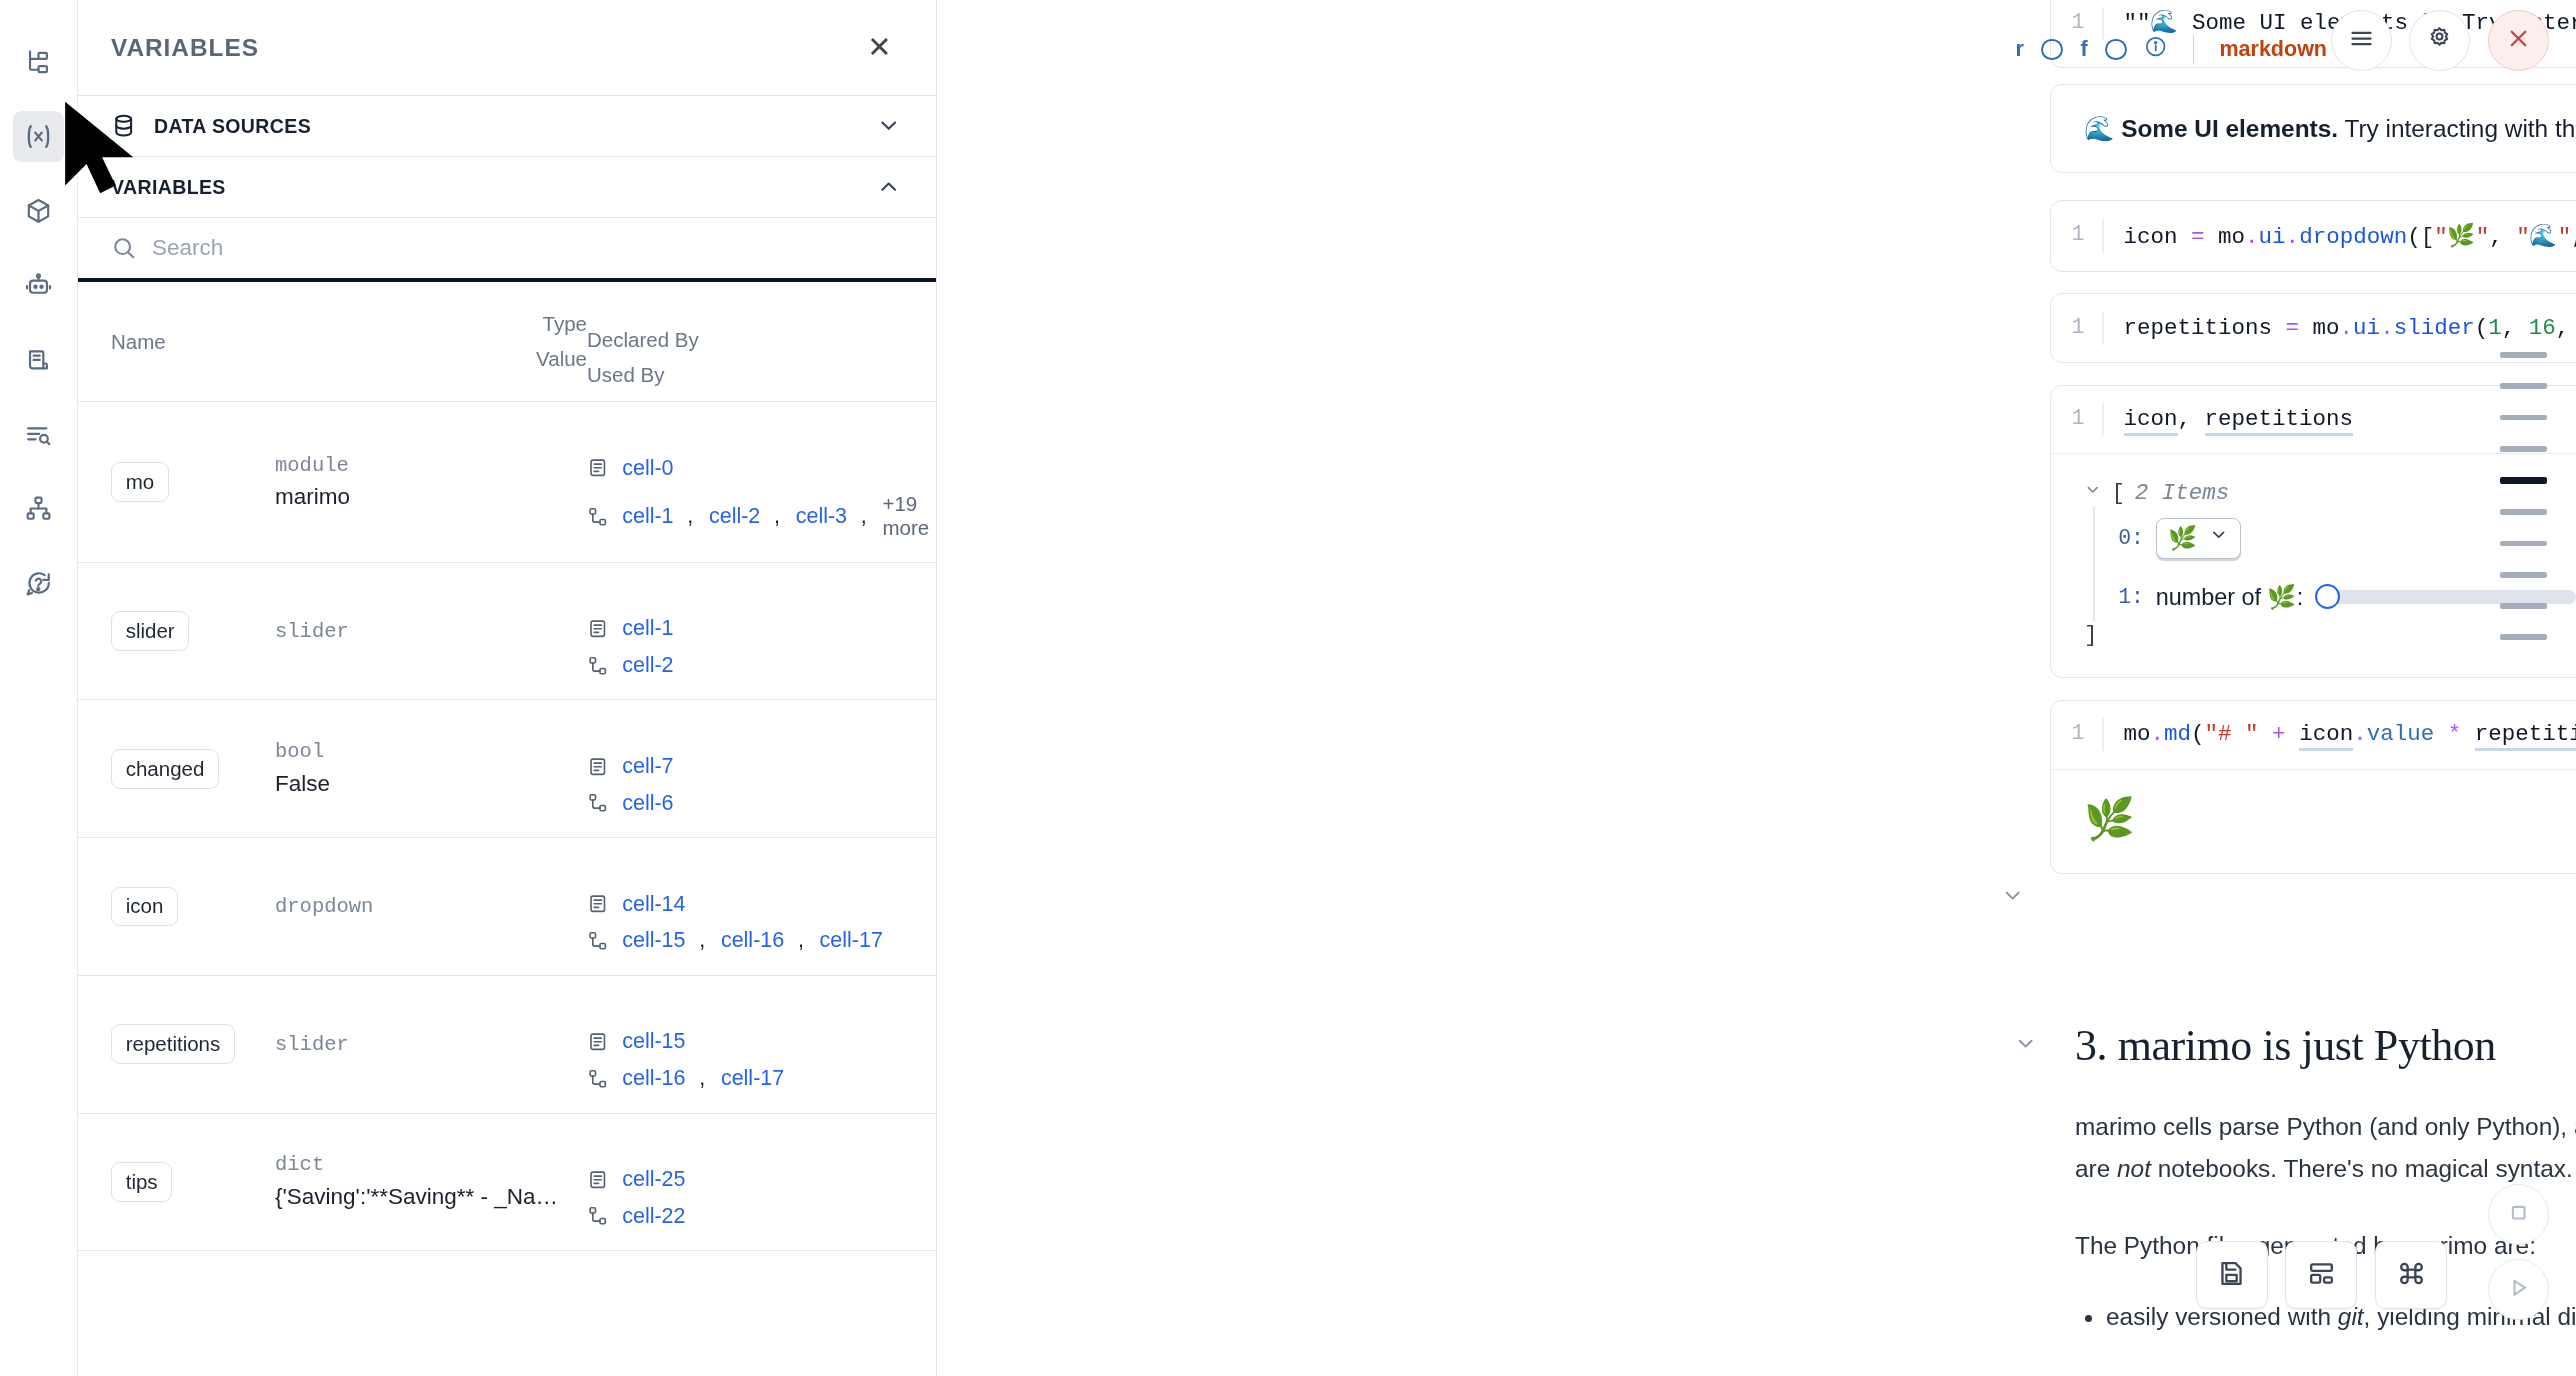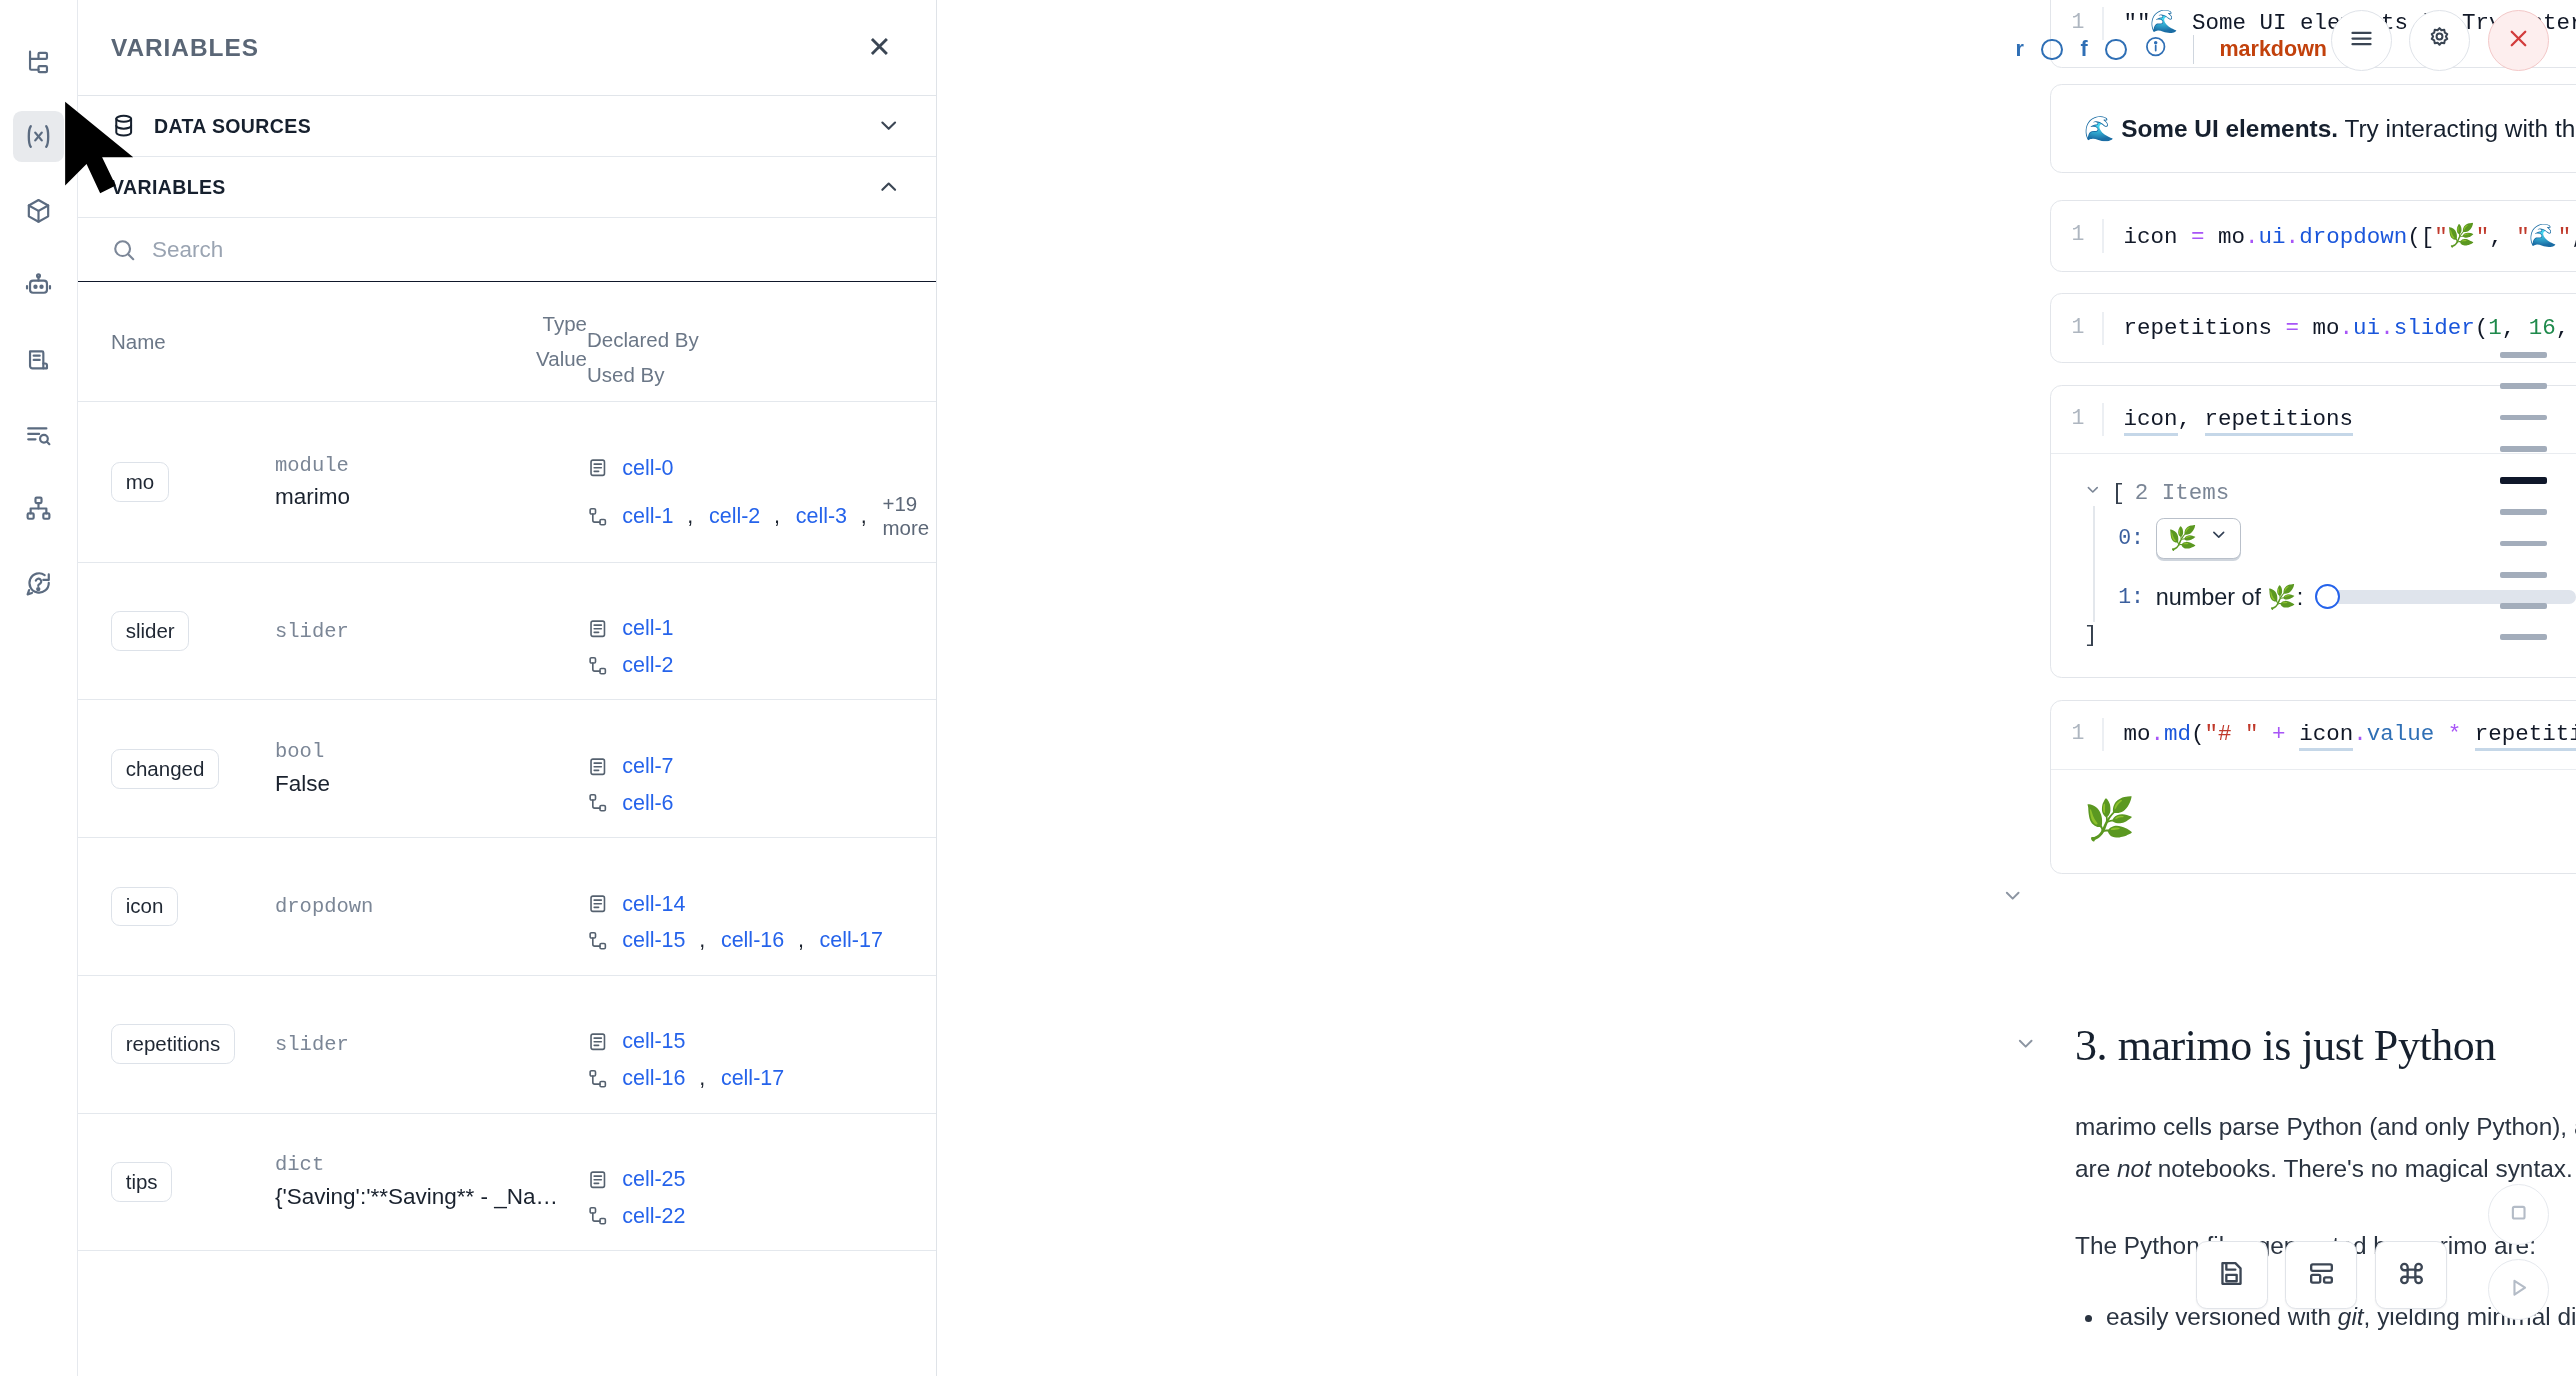--- a/index.html
+++ b/index.html
@@ -63,21 +63,21 @@
   .section-label {
     font-size: 19.5px; font-weight: 700; letter-spacing: 0.02em; color:#16202e;
     flex: 1;
   }
   .chev { color:#3b4654; display:flex; }
 
   .search-row {
     height: 64px; flex:none;
     display:flex; align-items:center; gap: 15.6px;
     padding: 0 33px;
-    border-bottom: 1px solid #0f172a;
+    border-bottom: 4px solid #0f172a;
   }
   .search-row .s-icon { color:#7c8798; display:flex; }
   .search-input {
     flex:1; border:none; outline:none; background:transparent;
     font-family: "Liberation Sans", sans-serif;
     font-size: 22.5px; color:#27313f;
   }
   .search-input::placeholder { color:#9aa4b2; }
 
   
@@ -705,21 +705,21 @@
         </div>
         <div class="cell-out">
           <div class="tree">
             <div class="tree-head">
               <span>
                 <svg width="17.6" height="17.6" viewBox="0 0 24 24" fill="none" stroke="currentColor" stroke-width="2.2" stroke-linecap="round" stroke-linejoin="round">
                     <path d="M6 9l6 6 6-6"></path>
                   </svg>
               </span>
               <span class="bracket">[</span>
-              <span style="">2 Items</span>
+              <span style="font-style:italic">2 Items</span>
             </div>
             <div class="tree-items">
               <div class="tree-row">
                 <span class="idx">0:</span>
                 <span class="dropdown-ui">
                   <span class="emoji" style="font-size:23.4px">🌿</span>
                   <span>
                     <svg width="19.5" height="19.5" viewBox="0 0 24 24" fill="none" stroke="#334155" stroke-width="2" stroke-linecap="round" stroke-linejoin="round">
                         <path d="M6 9l6 6 6-6"></path>
                       </svg>

